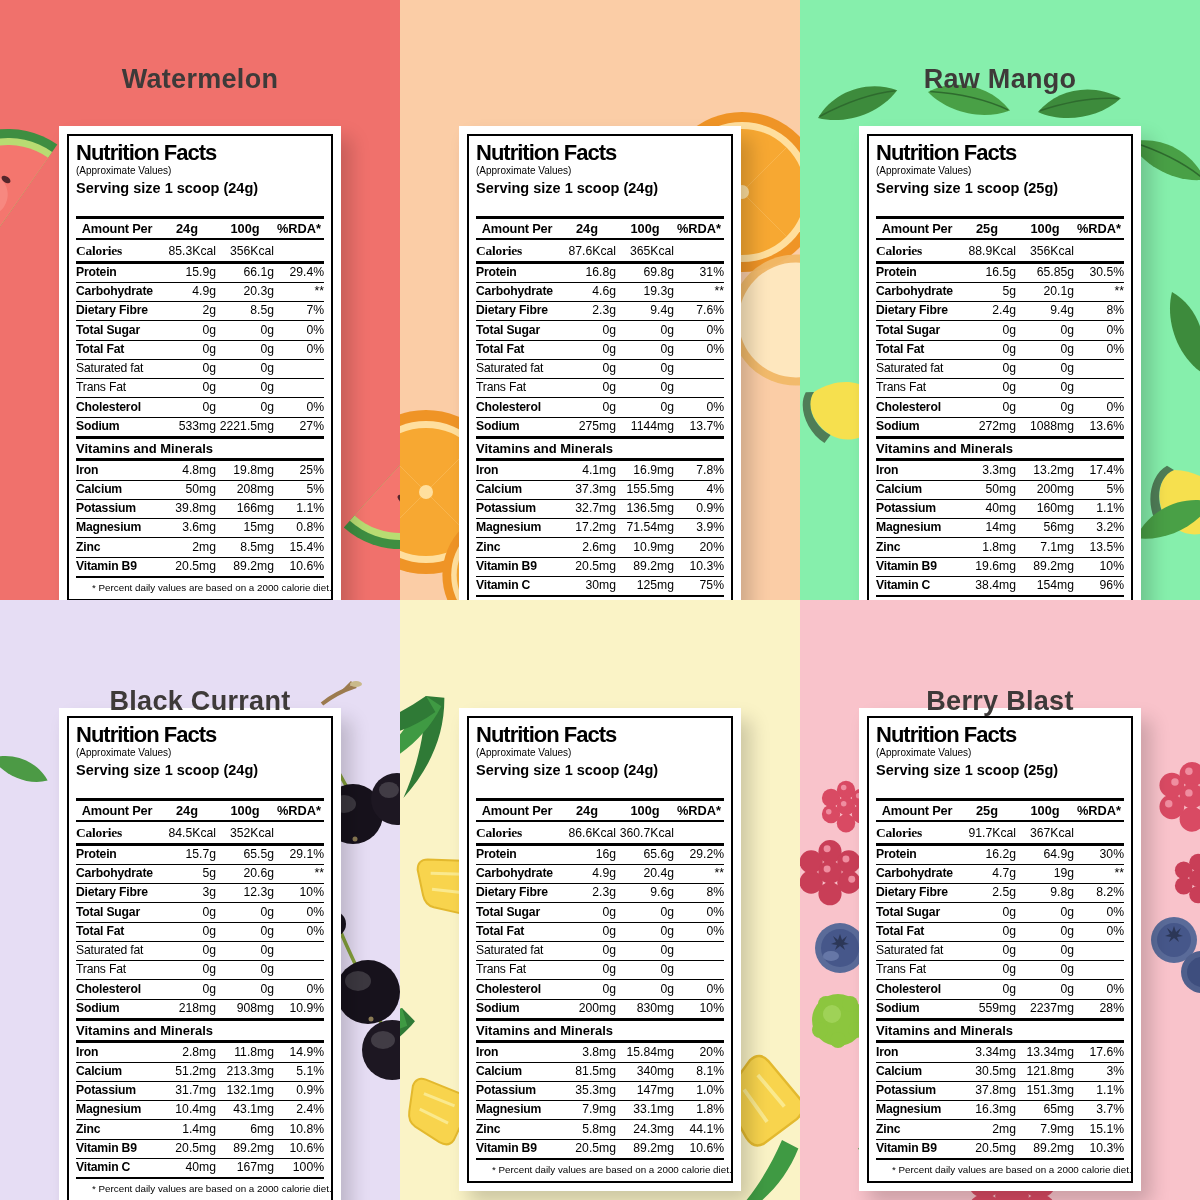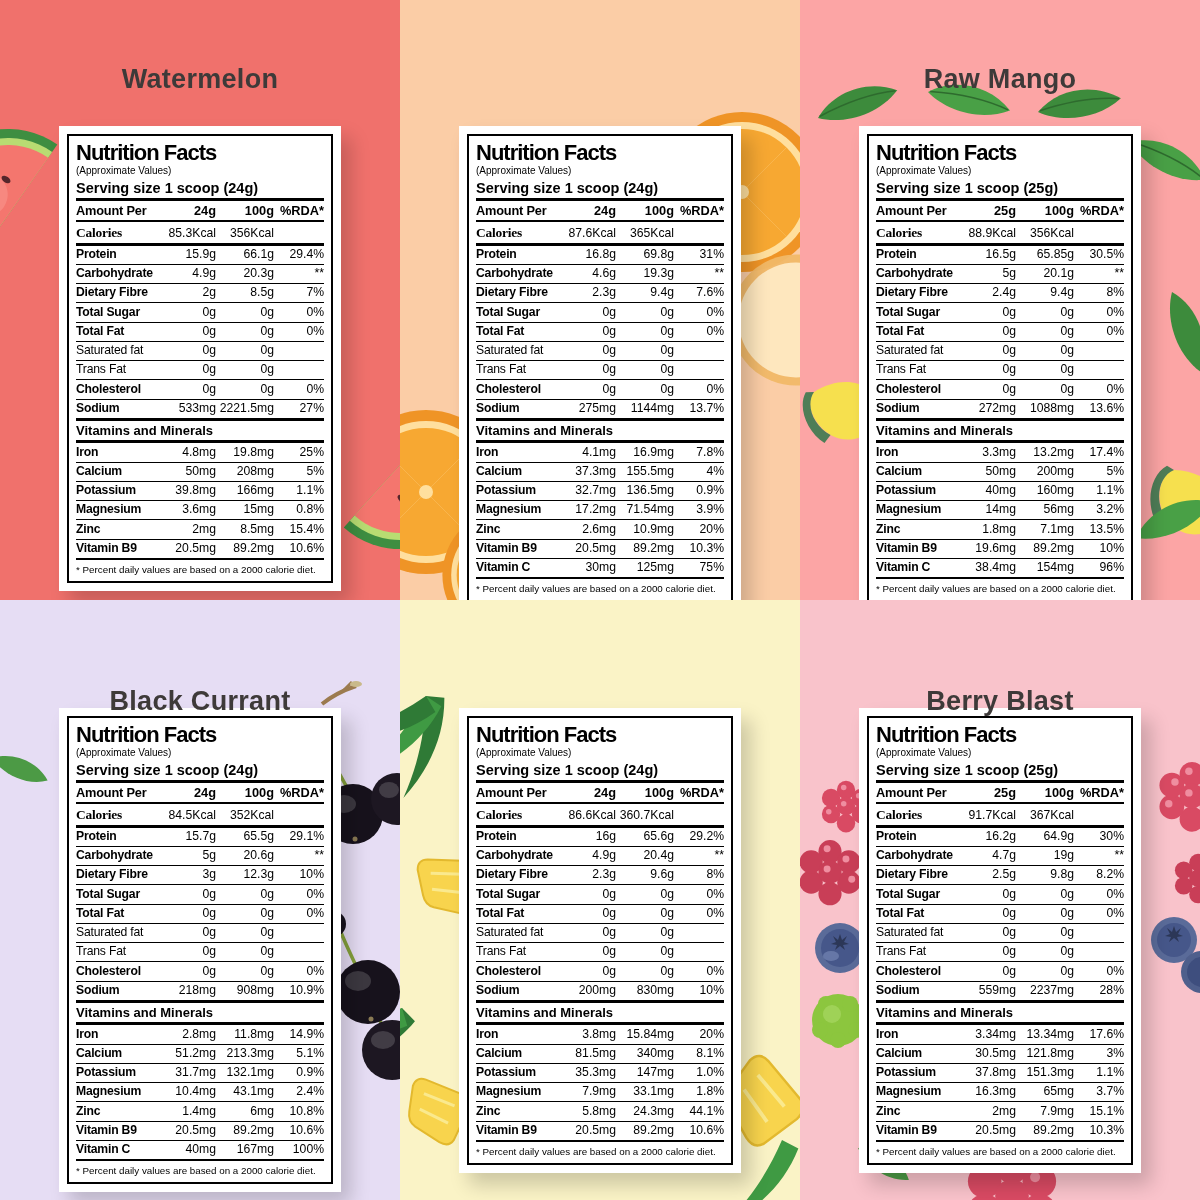--- a/index.html
+++ b/index.html
@@ -32,43 +32,43 @@
   }
   .pos-top .card { top:126px; }
   .pos-bottom .card { top:108px; }
   .card-inner { border:2.5px solid #000; padding:5px 7px 6px; background:#fff; }
   .nf-title {
     margin:1px 0 0; font-size:22px; font-weight:900; letter-spacing:-1px;
     line-height:1.02; white-space:nowrap;
   }
   .nf-approx { font-size:10px; line-height:1.2; margin:1px 0 3px; }
   .nf-serving {
-    font-size:14.5px; font-weight:bold; padding-bottom:2px;
+    font-size:14.5px; font-weight:bold; padding-bottom:20px;
     border-bottom:3.5px solid #000; white-space:nowrap;
   }
   .nf-row {
     display:flex; align-items:baseline;
     padding:2.3px 0; border-bottom:1.2px solid #000;
     font-size:12.2px; line-height:1.12; white-space:nowrap;
   }
   .nf-row .c { display:block; }
   .c-name { flex:1; font-weight:bold; text-align:left; letter-spacing:-.2px; }
   .c-v1 { width:58px; text-align:right; }
   .c-v2 { width:58px; text-align:right; }
   .c-v3 { width:50px; text-align:right; }
-  .nf-row.header .c { font-weight:bold; font-size:12.8px; }
+  .nf-row.header .c { font-weight:bold; font-size:12.8px;text-align:center; }
   .nf-row.light .c-name { font-weight:normal; }
   .nf-row.serif .c-name { font-family:"Liberation Serif", serif; font-size:13.4px; }
   .nf-row.sep-thick { border-bottom-width:3.5px; }
   .nf-row.sep-med { border-bottom-width:2.5px; }
   .nf-vith {
     font-weight:bold; font-size:13px; padding:2.5px 0 2px;
     border-bottom:3.5px solid #000;
   }
-  .nf-foot { font-size:9.8px; padding-top:4px; white-space:nowrap; }
+  .nf-foot { font-size:9.8px; padding-top:4px; white-space:nowrap;margin-left:16px; }
 </style>
 </head>
 <body>
 
 <div class="grid">
     <section class="panel pos-top" style="background-color: rgb(240, 113, 108);">
     <div class="deco-layer">
         <svg viewBox="0 0 400 600">
     <g transform="translate(8,215) rotate(125)">
       <path d="M-86,0 A86,86 0 0 0 86,0 Z" fill="#3e8e41"></path>
@@ -376,21 +376,21 @@
     <span class="c c-name">Vitamin C</span>
     <span class="c c-v1">30mg</span>
     <span class="c c-v2">125mg</span>
     <span class="c c-v3">75%</span>
   </div>
           </div>
         <div class="nf-foot">* Percent daily values are based on a 2000 calorie diet.</div>
       </div>
     </div>
   </section>
-    <section class="panel pos-top" style="background-color: #fca5a5;">
+    <section class="panel pos-top" style="background-color: #86efac;">
     <div class="deco-layer">
         <svg viewBox="0 0 400 600">
     <g transform="translate(18,118) rotate(-18)">
       <path d="M0,0 C22,-20 58,-22 84,-2 C58,16 22,14 0,0 Z" fill="#3d8b3c"></path>
       <path d="M2,-1 C30,-6 58,-7 82,-2" stroke="#2e6b2e" stroke-width="1.6" fill="none"></path>
     </g>
     <g transform="translate(128,92) rotate(14)">
       <path d="M0,0 C22,-20 58,-22 84,-2 C58,16 22,14 0,0 Z" fill="#49a046"></path>
       <path d="M2,-1 C30,-6 58,-7 82,-2" stroke="#2e6b2e" stroke-width="1.6" fill="none"></path>
     </g>

